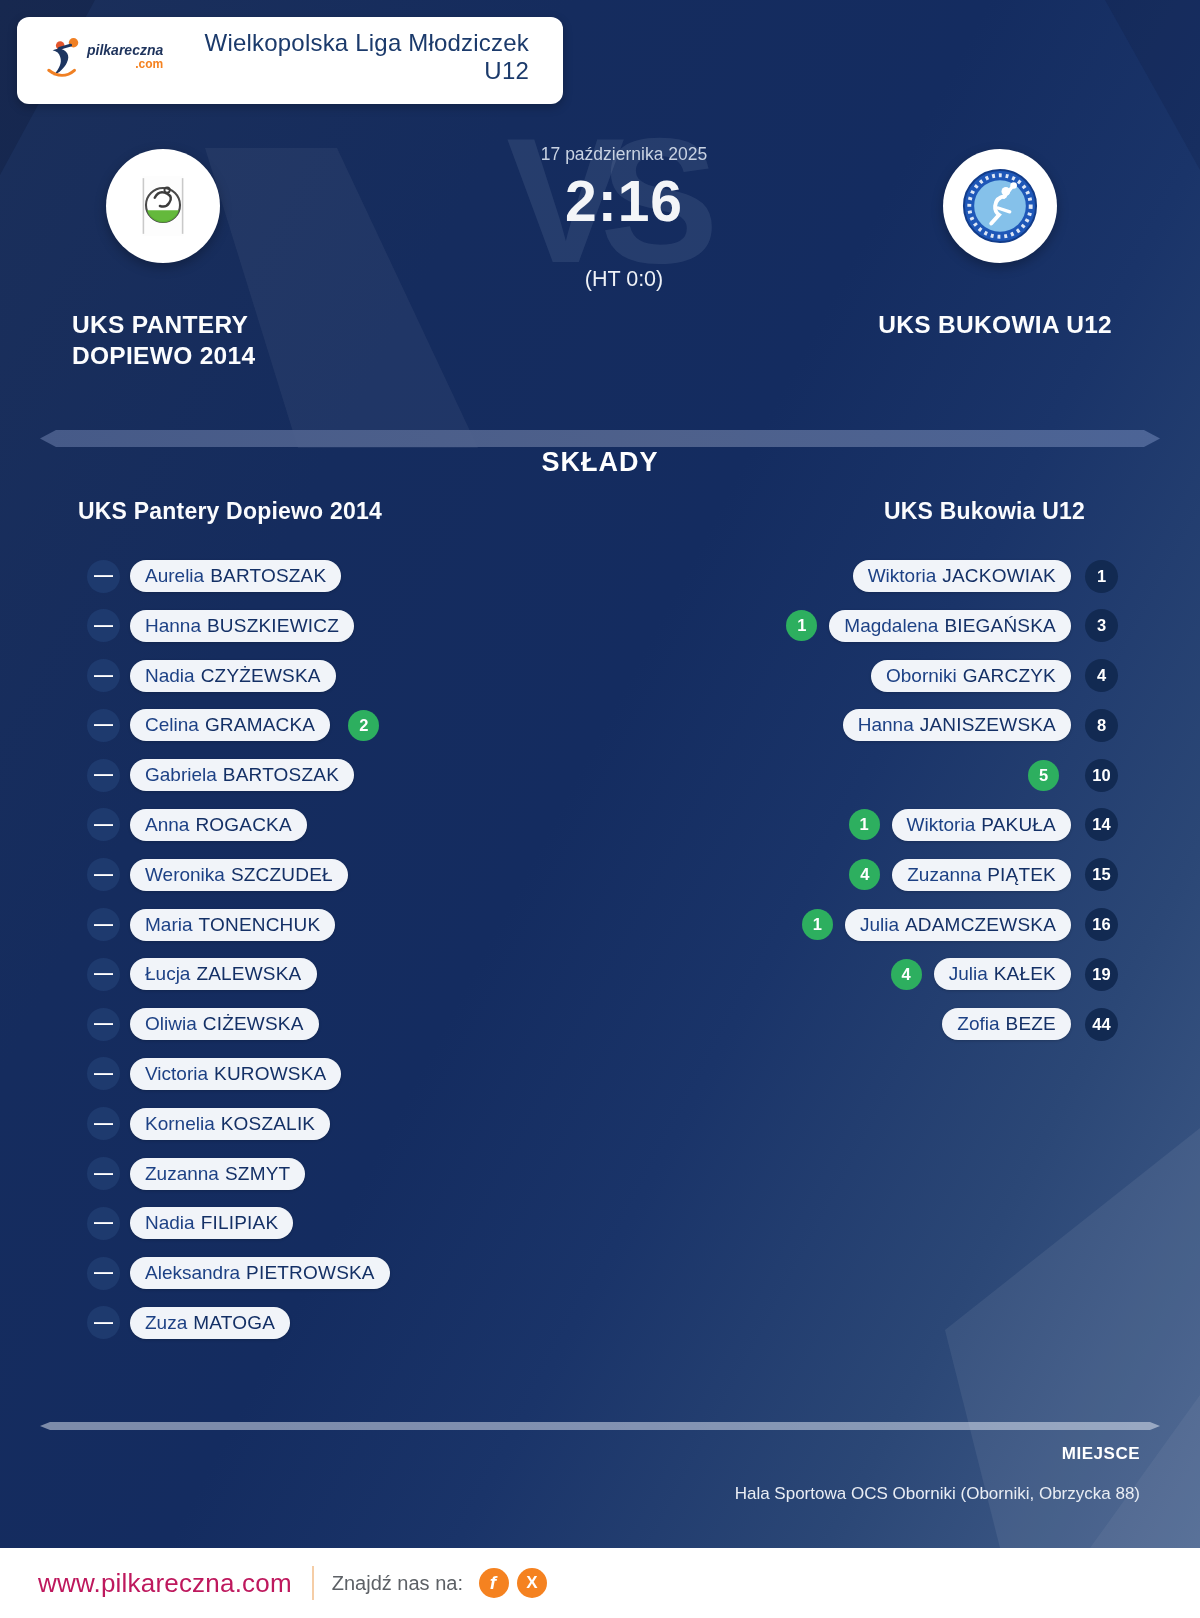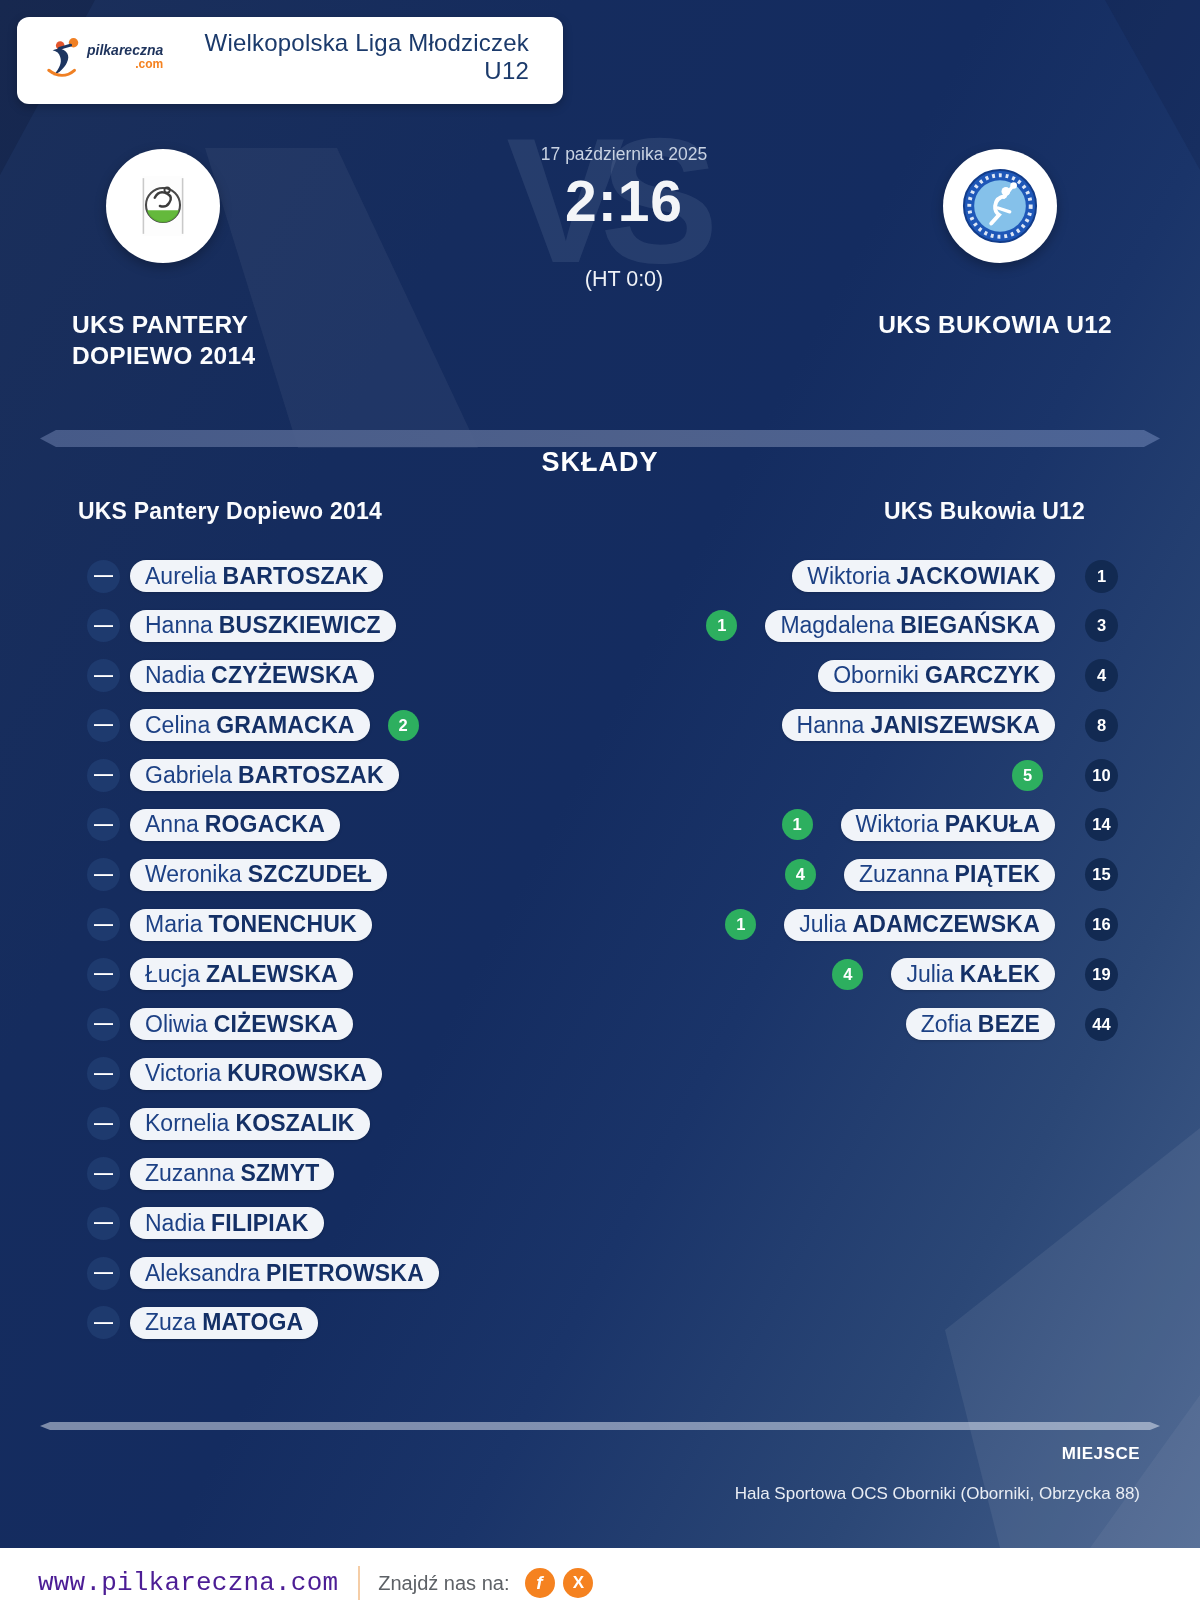--- a/index.html
+++ b/index.html
@@ -56,45 +56,45 @@
   .lineups-title{position:absolute;left:0;right:0;top:447px;text-align:center;
     font-size:27px;font-weight:700;color:#ffffff;letter-spacing:1px;}
   .col-header{position:absolute;top:498px;font-size:23px;font-weight:700;color:#fbfcfe;letter-spacing:.2px;}
   .col-header.home{left:78px;}
   .col-header.away{right:115px;text-align:right;}
 
   .player-list{position:absolute;top:560px;display:flex;flex-direction:column;gap:17.8px;}
   .player-list.home{left:87px;align-items:flex-start;}
   .player-list.away{right:82px;width:620px;align-items:flex-end;}
   .player-row{display:flex;align-items:center;height:32px;}
-  .player-row.away{justify-content:flex-end;gap:16px;}
+  .player-row.away{justify-content:flex-end;}
 
   .dash-circle{width:33px;height:33px;border-radius:50%;background:#1e3a6e;color:#ffffff;
     display:flex;align-items:center;justify-content:center;font-size:19px;font-weight:700;
     margin-right:10px;flex:0 0 auto;padding-bottom:2px;}
   .pill{height:24px;border-radius:16px;background:#f1f4f9;display:flex;align-items:center;
-    padding:16px 15px;white-space:nowrap;font-size:23px;box-shadow:0 1px 3px rgba(0,0,0,.18);}
+    padding:16px 15px;white-space:nowrap;font-size:19px;box-shadow:0 1px 3px rgba(0,0,0,.18);}
   .fname{color:#1d4185;font-weight:400;}
-  .lname{color:#143066;font-weight:700;margin-left:6px;letter-spacing:.2px;}
+  .lname{color:#143066;font-weight:400;margin-left:6px;letter-spacing:.2px;}
   .goal-badge{width:31px;height:31px;border-radius:50%;background:#2daf5f;color:#ffffff;
     display:flex;align-items:center;justify-content:center;font-size:16.5px;font-weight:700;flex:0 0 auto;}
   .player-row.home .goal-badge{margin-left:18px;}
   .player-row.away .goal-badge{margin-right:12px;}
   .num-circle{width:33px;height:33px;border-radius:50%;background:#122a52;color:#ffffff;
     display:flex;align-items:center;justify-content:center;font-size:16.5px;font-weight:700;
     margin-left:14px;flex:0 0 auto;}
 
   
   .venue-label{position:absolute;right:60px;top:1444px;font-size:17px;font-weight:700;color:#ffffff;letter-spacing:.5px;padding-left:48px;}
   .venue-value{position:absolute;right:60px;top:1484px;font-size:17px;color:#e9edf4;}
 
   
   .footer-bar{position:absolute;left:0;right:0;top:1548px;height:70px;background:#ffffff;
     display:flex;align-items:center;padding-left:38px;}
-  .footer-url{font-size:26px;color:#4c1d95;letter-spacing:.2px;font-family:Liberation Mono, monospace;}
+  .footer-url{font-size:26px;color:#be185d;letter-spacing:.2px;}
   .footer-sep{width:2px;height:34px;background:#f5cda6;margin:0 18px 0 20px;}
   .footer-find{font-size:20px;color:#5d6166;}
   .social-circle{width:30px;height:30px;border-radius:50%;background:#f58220;color:#ffffff;
     display:flex;align-items:center;justify-content:center;font-weight:700;flex:0 0 auto;cursor:pointer;}
   .social-circle.fb{margin-left:16px;font-size:19px;font-style:italic;padding-right:2px;}
   .social-circle.x{margin-left:8px;font-size:17px;}
 </style>
 </head>
 <body>
 

